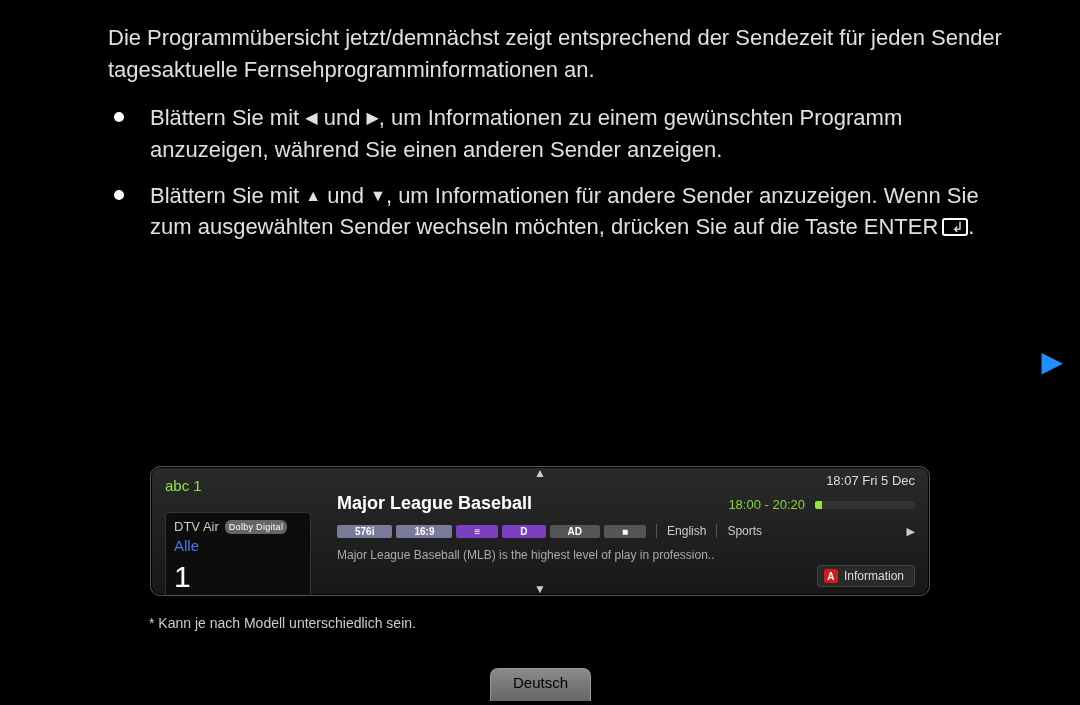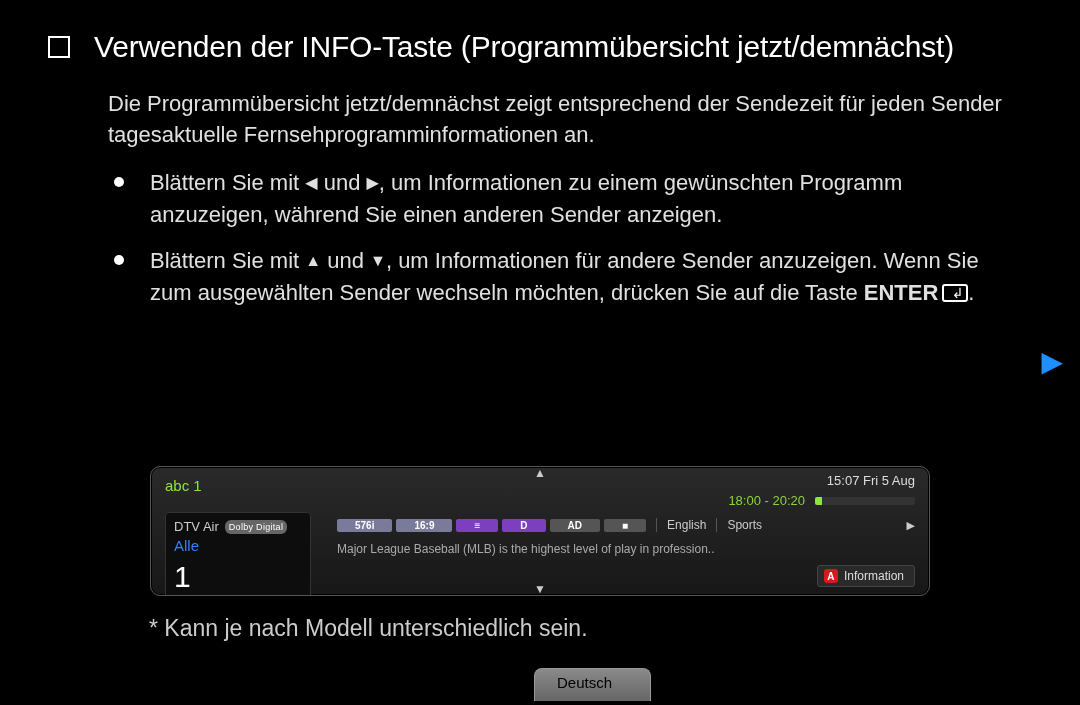--- a/index.html
+++ b/index.html
@@ -7,21 +7,21 @@
   .page { position: relative; width: 1080px; height: 705px; }
   .heading { display: flex; align-items: flex-start; padding: 28px 48px 0 48px; }
   .heading .box-icon { width: 22px; height: 22px; border: 2px solid #fff; margin-top: 8px; margin-right: 24px; flex: 0 0 auto; position: relative; }
   .heading h1 { font-size: 30px; font-weight: 500; color: #fff; line-height: 1.25; letter-spacing: -0.2px; }
   .body { padding: 22px 60px 0 108px; font-size: 22px; line-height: 1.45; color: #e0e0e0; font-weight: 300; }
   .body p { margin-bottom: 2px; }
   ul.bullets { list-style: none; margin-top: 16px; padding-left: 42px; }
   ul.bullets li { position: relative; margin-bottom: 14px; }
   ul.bullets li::before { content: ""; position: absolute; left: -36px; top: 10px; width: 10px; height: 10px; background: #fff; border-radius: 50%; }
   .tri { display: inline-block; font-size: 16px; vertical-align: 2px; }
-  .enter-label { font-weight: 700; text-align: right; }
+  .enter-label { font-weight: 400; text-align: right; }
   .enter-icon { display: inline-block; width: 26px; height: 18px; border: 2px solid #fff; border-radius: 3px; vertical-align: -2px; margin-left: 4px; position: relative; }
   .enter-icon::after { content: "↲"; position: absolute; right: 3px; top: -3px; font-size: 14px; color: #fff; }
   .next-arrow { position: absolute; right: 17px; top: 345px; color: #1f8fff; font-size: 28px; }
   
   .panel { position: absolute; left: 150px; top: 466px; width: 780px; height: 130px; background: linear-gradient(#2a2a2a,#171717); border: 1px solid #555; border-radius: 10px; box-shadow: 0 0 0 1px #000 inset; overflow: hidden; }
   .panel .arrow-up, .panel .arrow-down { position: absolute; left: 50%; margin-left: -6px; color: #ccc; font-size: 12px; }
   .panel .arrow-up { top: -1px; }
   .panel .arrow-down { bottom: -1px; }
   .panel-inner { display: flex; height: 100%; }
   .ch-box { width: 172px; height: 100%; padding: 10px 12px 8px 14px; display: flex; flex-direction: column; gap: 12px; }
@@ -42,32 +42,28 @@
   .badges { display: flex; align-items: center; gap: 4px; margin-top: 10px; font-size: 11px; }
   .badge { background: #7a7a9a; color: #fff; padding: 1px 18px; border-radius: 2px; font-size: 10px; font-weight: 600; }
   .badge.purple { background: #7b3fbf; }
   .badge.ad { background: #555; }
   .vline { width: 1px; height: 14px; background: #555; margin: 0 6px; }
   .blabel { color: #ccc; font-size: 12px; text-align: center; }
   .chev { color: #ccc; font-size: 11px; margin-left: auto; }
   .desc { color: #aaa; font-size: 12px; margin-top: 10px; }
   .info-btn { position: absolute; right: 14px; bottom: 8px; background: #2a2a2a; border: 1px solid #444; border-radius: 3px; padding: 3px 10px 3px 6px; display: flex; align-items: center; gap: 6px; font-size: 12px; color: #ddd; }
   .info-btn .a { background: #d01c1c; color: #fff; width: 14px; height: 14px; border-radius: 3px; font-size: 10px; display: flex; align-items: center; justify-content: center; font-weight: 700; }
-  .footnote { position: absolute; left: 149px; top: 615px; font-size: 23px; color: #ccc; font-weight: 300; }
-  .lang-btn { position: absolute; left: 490px; bottom: 4px; background: linear-gradient(#8a8a8a,#666); color: #000; font-size: 15px; padding: 5px 38px 10px 22px; border-radius: 8px 8px 0 0; border: 1px solid #999; border-bottom: none; margin-left: 44px; }
+  .footnote { position: absolute; left: 149px; top: 615px; font-size: 14px; color: #ccc; font-weight: 300; }
+  .lang-btn { position: absolute; left: 490px; bottom: 4px; background: linear-gradient(#8a8a8a,#666); color: #000; font-size: 15px; padding: 5px 22px 10px 22px; border-radius: 8px 8px 0 0; border: 1px solid #999; border-bottom: none; }
 </style>
 </head>
 <body>
 
 <div class="page">
 
-  <div class="heading">
-    <span class="box-icon"></span>
-    <h1>Verwenden der INFO-Taste (Programmübersicht jetzt/demnächst)</h1>
-  </div>
 
   <div class="body">
     <p>Die Programmübersicht jetzt/demnächst zeigt entsprechend der Sendezeit für jeden Sender tagesaktuelle Fernsehprogramminformationen an.</p>
 
     <ul class="bullets">
       <li>
         <span>Blättern Sie mit </span><span class="tri">◀</span><span> und </span><span class="tri">▶</span><span>, um Informationen zu einem gewünschten Programm anzuzeigen, während Sie einen anderen Sender anzeigen.</span>
       </li>
       <li>
         <span>Blättern Sie mit </span><span class="tri">▲</span><span> und </span><span class="tri">▼</span><span>, um Informationen für andere Sender anzuzeigen. Wenn Sie zum ausgewählten Sender wechseln möchten, drücken Sie auf die Taste </span><span class="enter-label">ENTER</span><span class="enter-icon"></span><span>.</span>
@@ -86,22 +82,23 @@
         <div class="ch-sub">
           <div class="ch-row1">
             <span class="dtv">DTV Air</span>
             <span class="dolby">Dolby Digital</span>
           </div>
           <div class="alle">Alle</div>
           <div class="ch-num">1</div>
         </div>
       </div>
       <div class="prog">
-        <div class="datetime">15:07 Fri 5 Aug</div>
+        <div class="datetime">18:07 Fri 5 Dec</div>
         <div class="prog-head">
+          <span class="prog-title">Major League Baseball</span>
           <span class="prog-time">18:00 - 20:20</span>
           <span class="prog-bar">
               <span class="fill"></span>
             </span>
         </div>
         <div class="badges">
           <span class="badge">576i</span>
           <span class="badge">16:9</span>
           <span class="badge purple">≡</span>
           <span class="badge purple">D</span>

